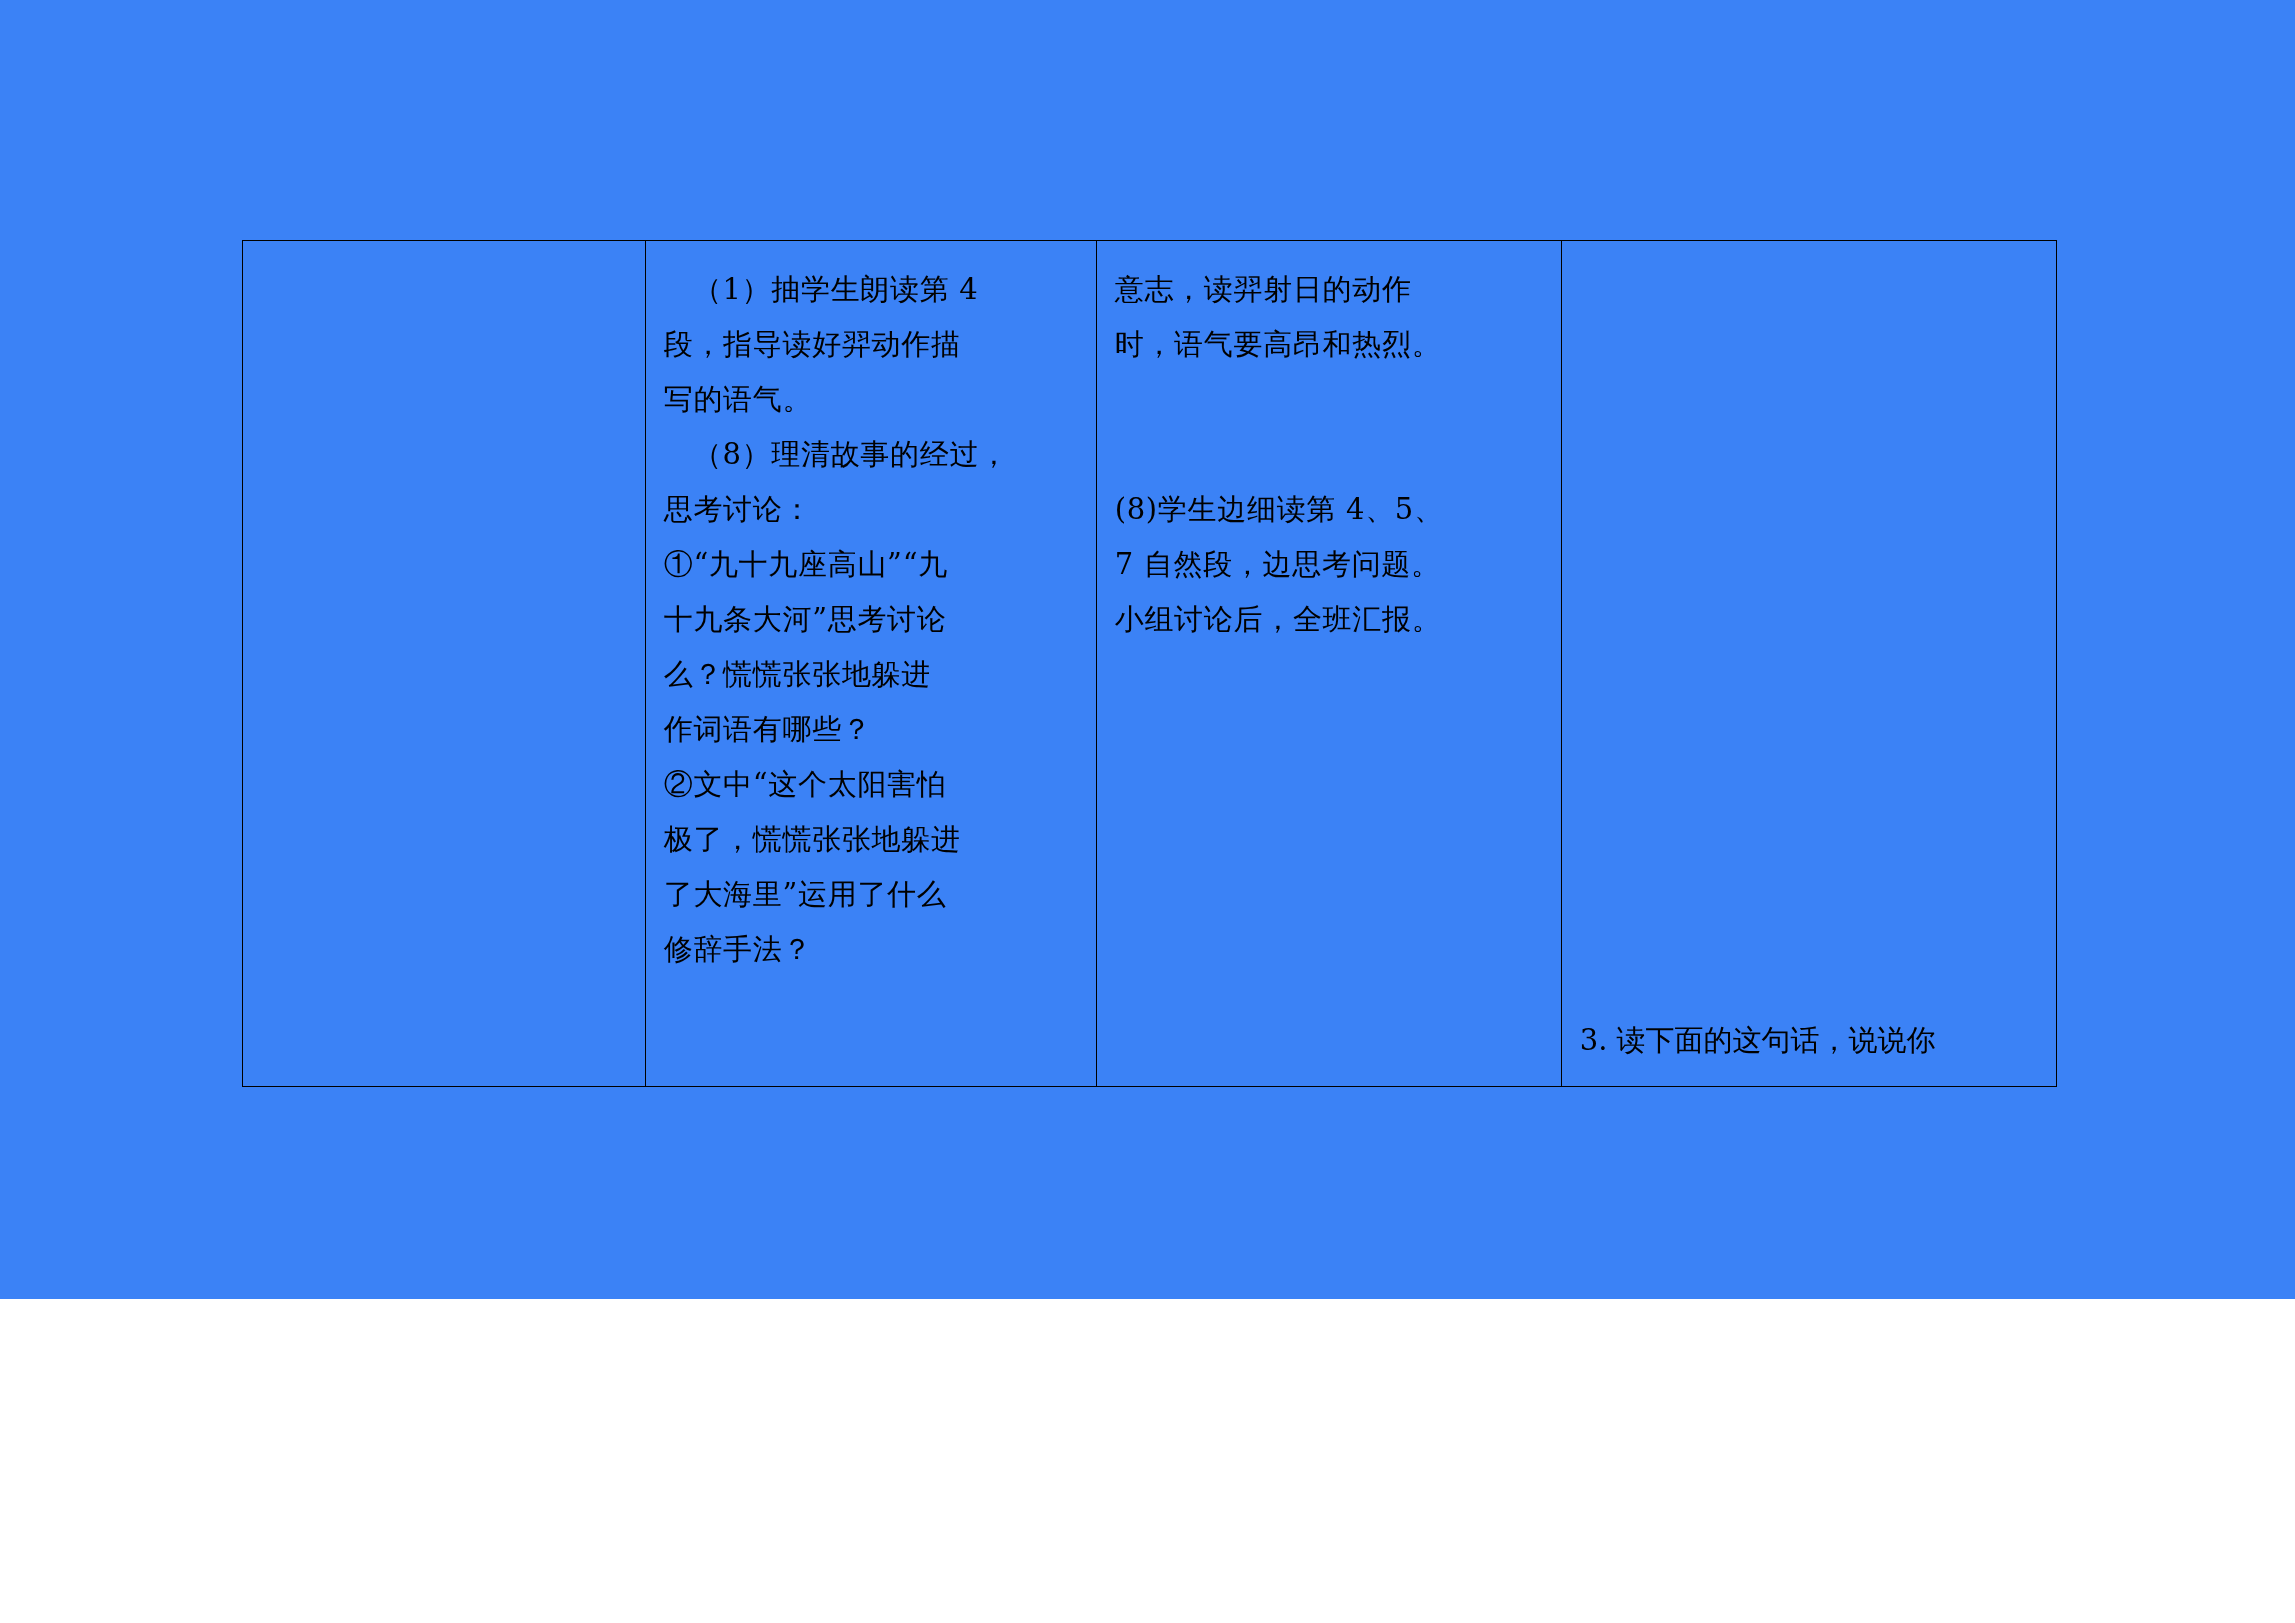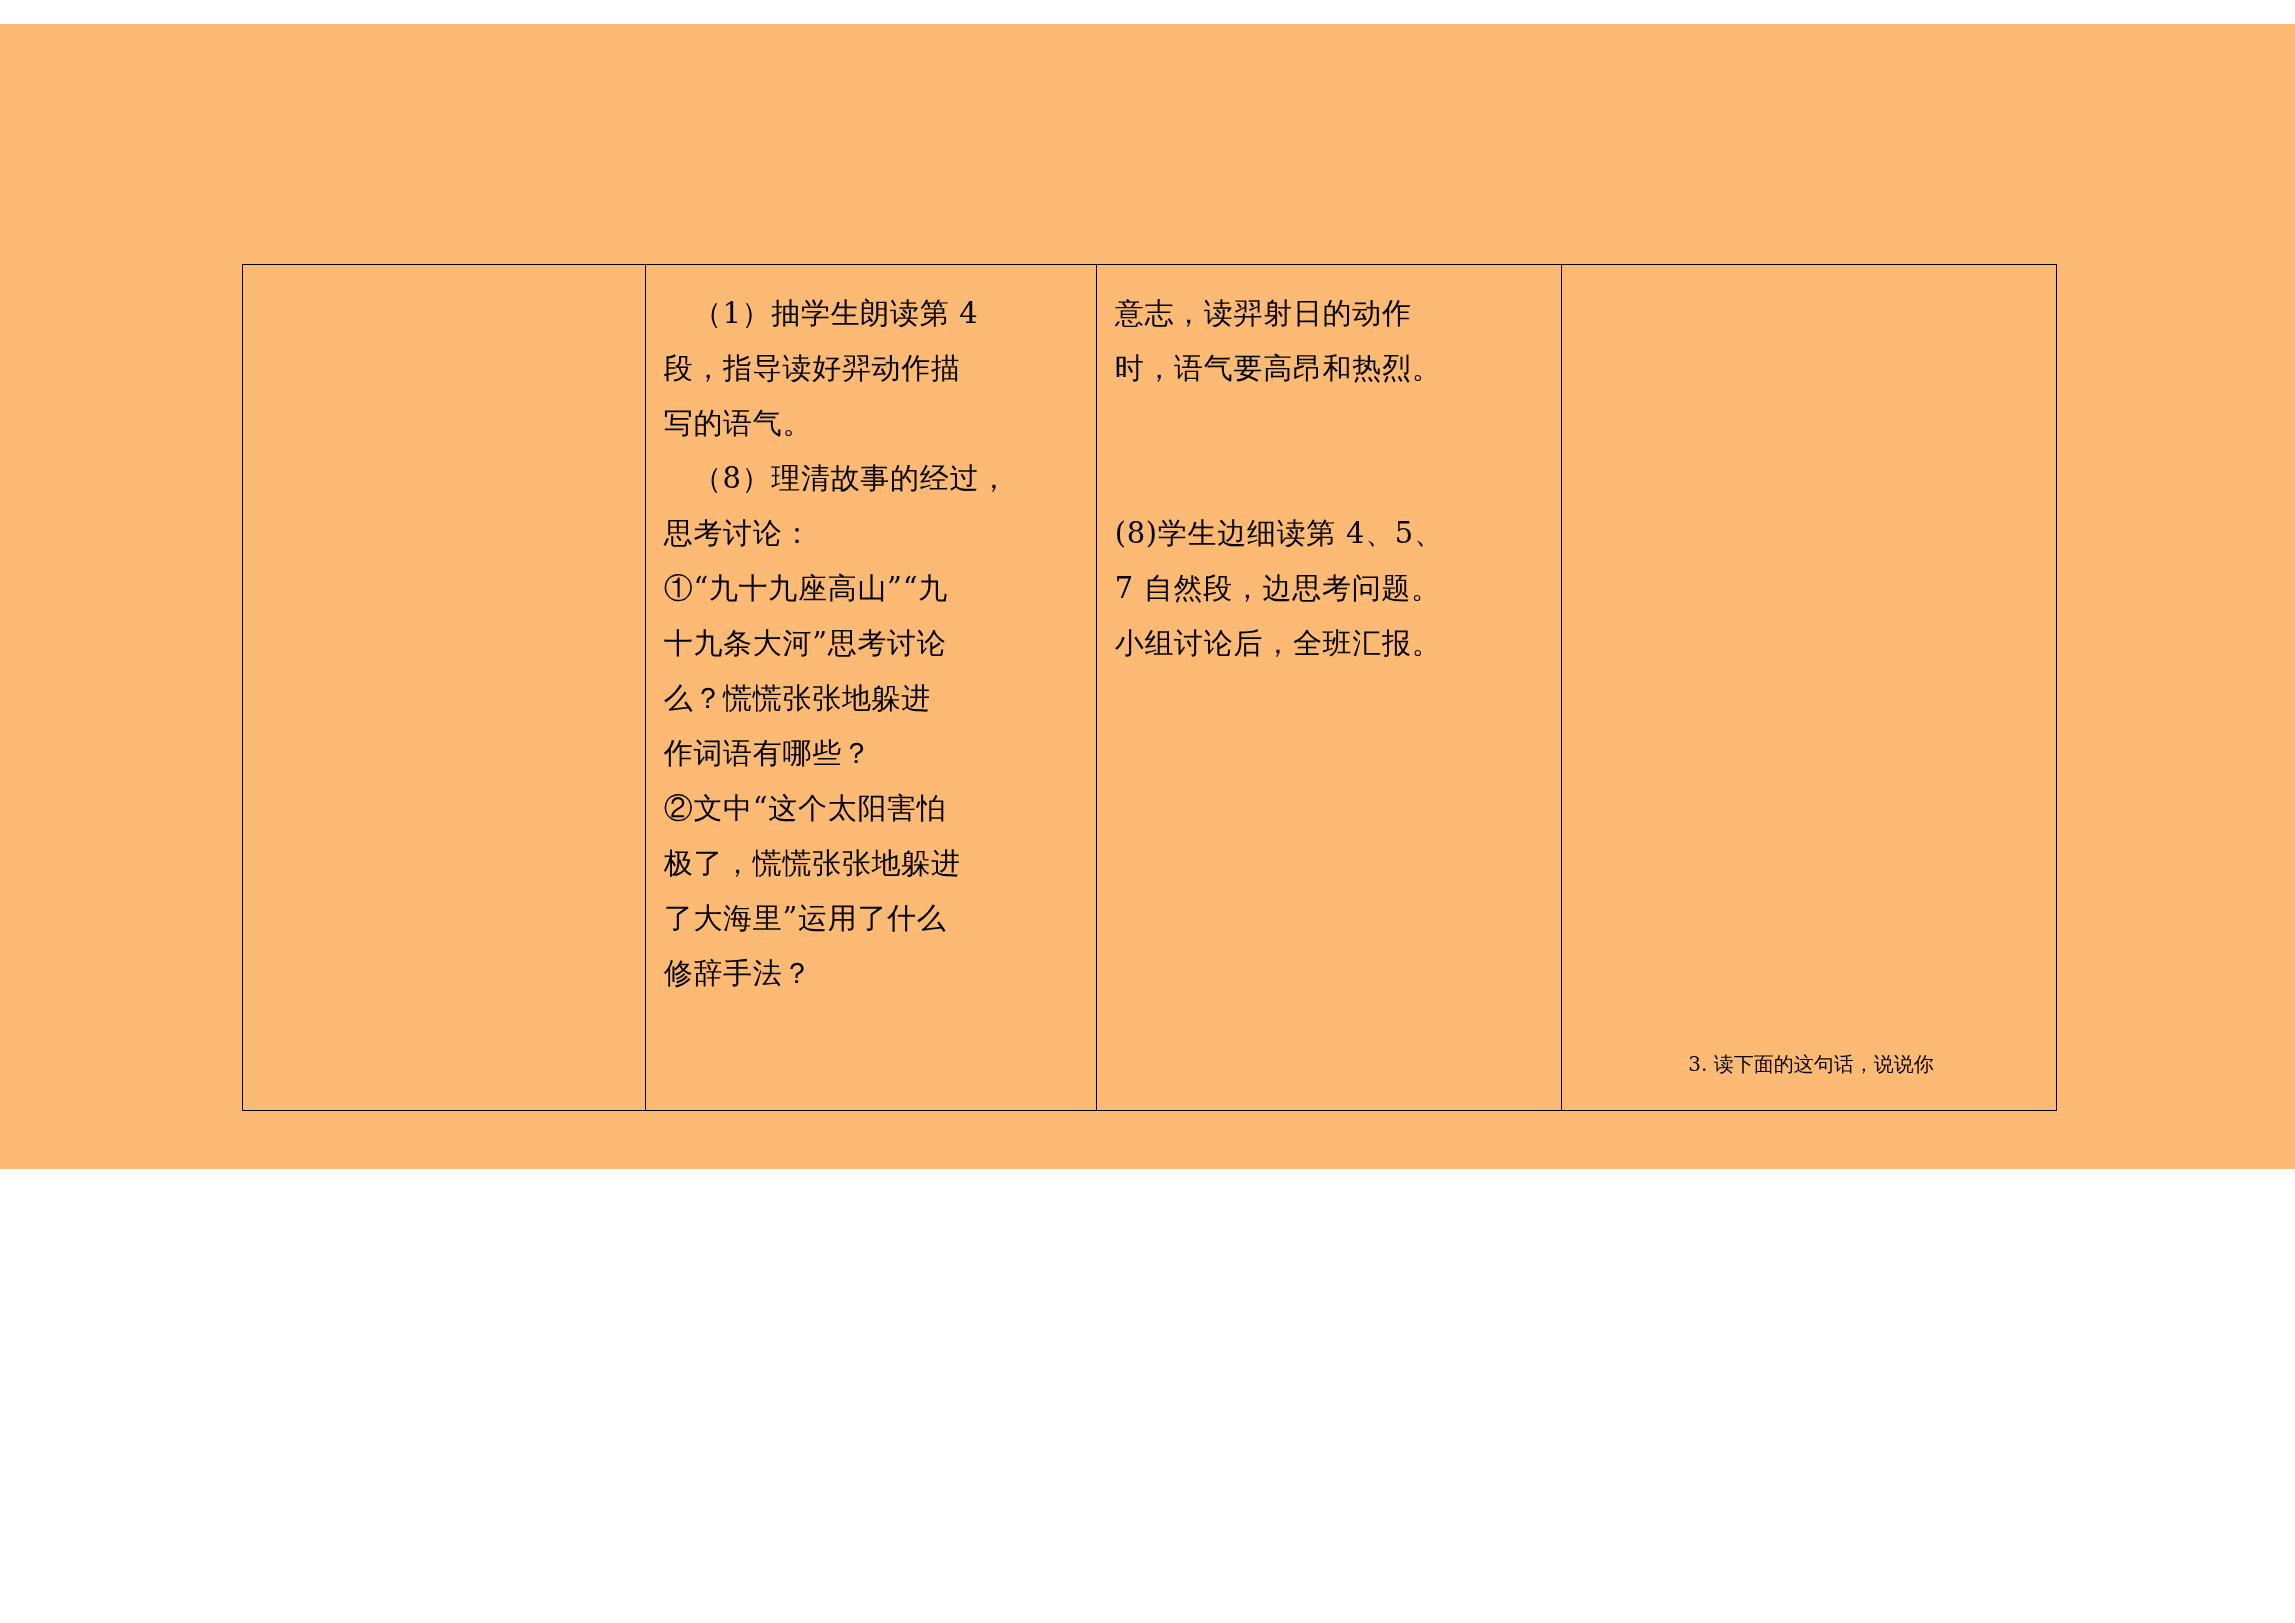--- a/index.html
+++ b/index.html
@@ -12,23 +12,22 @@
     height: 1623px;
     font-family: "DejaVu Serif", "Liberation Serif", serif;
     color: #000000;
     position: relative;
   }
   .page {
     position: absolute;
     left: 0;
     top: 0;
     width: 2295px;
-    height: 1145px;
-    background: #fdba74;
-    margin-top: 24px;
+    height: 1299px;
+    background: #3b82f6;
   }
   .doc-table {
     position: absolute;
     left: 242px;
     top: 240px;
     width: 1809px;
     border-collapse: collapse;
     table-layout: fixed;
   }
   .doc-table td {
@@ -62,24 +61,23 @@
   }
   .gap-block {
     height: 55px;
   }
   .bottom-note {
     position: absolute;
     left: 17.7px;
     right: 13.6px;
     bottom: 17.7px;
     margin: 0;
-    font-size: 20px;
+    font-size: 29px;
     line-height: 55px;
     white-space: nowrap;
-    text-align: center;
   }
 </style>
 </head>
 <body>
 
 <div class="page">
 
   <table class="doc-table">
     <tbody>
         <tr>

